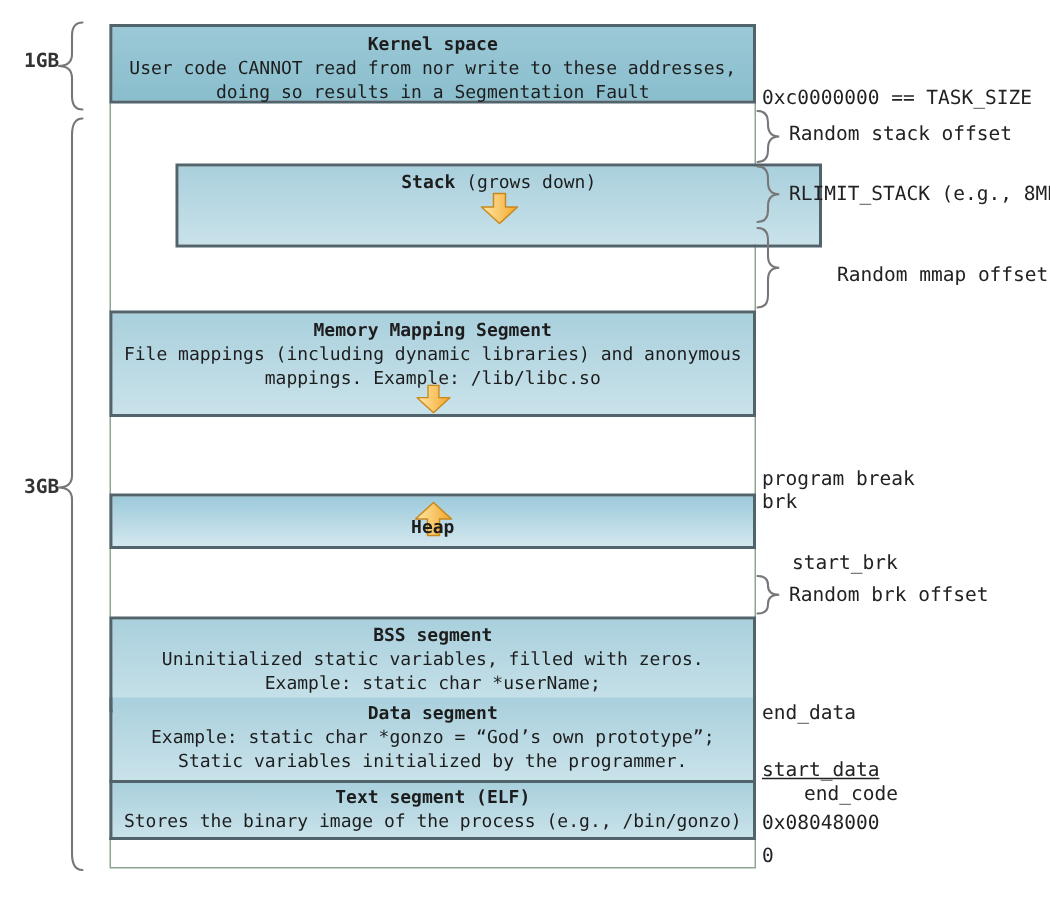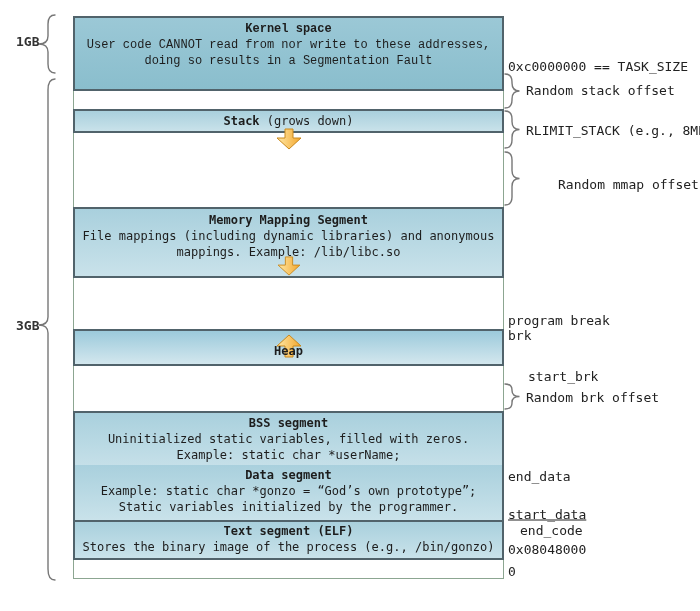--- a/index.html
+++ b/index.html
@@ -12,22 +12,22 @@
     position:absolute;left:73px;top:16px;width:431px;height:563px;
     background:#fff;border:1px solid var(--outer-border,#8ca691);box-sizing:border-box;
   }
   
   .box{
     position:absolute;left:73px;width:431px;box-sizing:border-box;
     border:2px solid var(--box-border,#51636b);
     font-size:12px;line-height:16px;text-align:center;
   }
   .box .bold{font-weight:bold;}
-  .box-kernel{top:16px;height:75px;background:linear-gradient(180deg,var(--kernel-top,#9bc8d6),var(--kernel-bottom,#8abecd));padding-top:3px;font-family:Liberation Mono, monospace;}
-  .box-stack{top:109px;height:24px;background:linear-gradient(180deg,var(--segment-top,#a9d0dd),var(--segment-bottom,#c9e2ea));padding-top:2px;}
+  .box-kernel{top:16px;height:53px;background:linear-gradient(180deg,var(--kernel-top,#9bc8d6),var(--kernel-bottom,#8abecd));padding-top:3px;}
+  .box-stack{top:109px;height:56px;background:linear-gradient(180deg,var(--segment-top,#a9d0dd),var(--segment-bottom,#c9e2ea));padding-top:2px;margin-left:44px;}
   .box-mmap{top:207px;height:71px;background:linear-gradient(180deg,var(--segment-top,#a9d0dd),var(--segment-bottom,#c9e2ea));padding-top:3px;}
   .box-heap{top:329px;height:37px;background:linear-gradient(180deg,var(--heap-top,#9ccadb),var(--heap-bottom,#d3e7ee));}
   .box-bss{top:411px;height:64px;background:linear-gradient(180deg,var(--segment-top,#a9d0dd),var(--segment-bottom,#c9e2ea));padding-top:2px;}
   .box-data{top:465px;height:57px;border-top:none;background:linear-gradient(180deg,var(--segment-top,#a9d0dd),var(--segment-bottom,#c9e2ea));padding-top:2px;}
   .box-text{top:522px;height:38px;border-top:none;background:linear-gradient(180deg,var(--segment-top,#a9d0dd),var(--segment-bottom,#c9e2ea));padding-top:1px;}
   
   .arrow{position:absolute;left:50%;transform:translateX(-50%);}
   .arrow-stack{top:17px;}
   .arrow-mmap{bottom:0px;}
   .arrow-heap{top:3px;}
@@ -131,17 +131,17 @@
   <div class="rlabel" style="left:508px;top:66px;">0xc0000000 == TASK_SIZE</div>
   <div class="rlabel" style="left:526px;top:90px;">Random stack offset</div>
   <div class="rlabel" style="left:526px;top:130px;">RLIMIT_STACK (e.g., 8MB)</div>
   <div class="rlabel" style="left:526px;top:184px;padding-left:32px;">Random mmap offset</div>
   <div class="rlabel" style="left:508px;top:320px;">program break</div>
   <div class="rlabel" style="left:508px;top:335px;">brk</div>
   <div class="rlabel" style="left:528px;top:376px;">start_brk</div>
   <div class="rlabel" style="left:526px;top:397px;">Random brk offset</div>
   <div class="rlabel" style="left:508px;top:476px;">end_data</div>
   <div class="rlabel" style="left:508px;top:514px;text-decoration:underline;">start_data</div>
-  <div class="rlabel" style="left:520px;top:530px;text-align:center;">end_code</div>
+  <div class="rlabel" style="left:536px;top:530px;text-align:center;">end_code</div>
   <div class="rlabel" style="left:508px;top:549px;">0x08048000</div>
   <div class="rlabel" style="left:508px;top:571px;">0</div>
 
 </div>
 
 </body></html>

